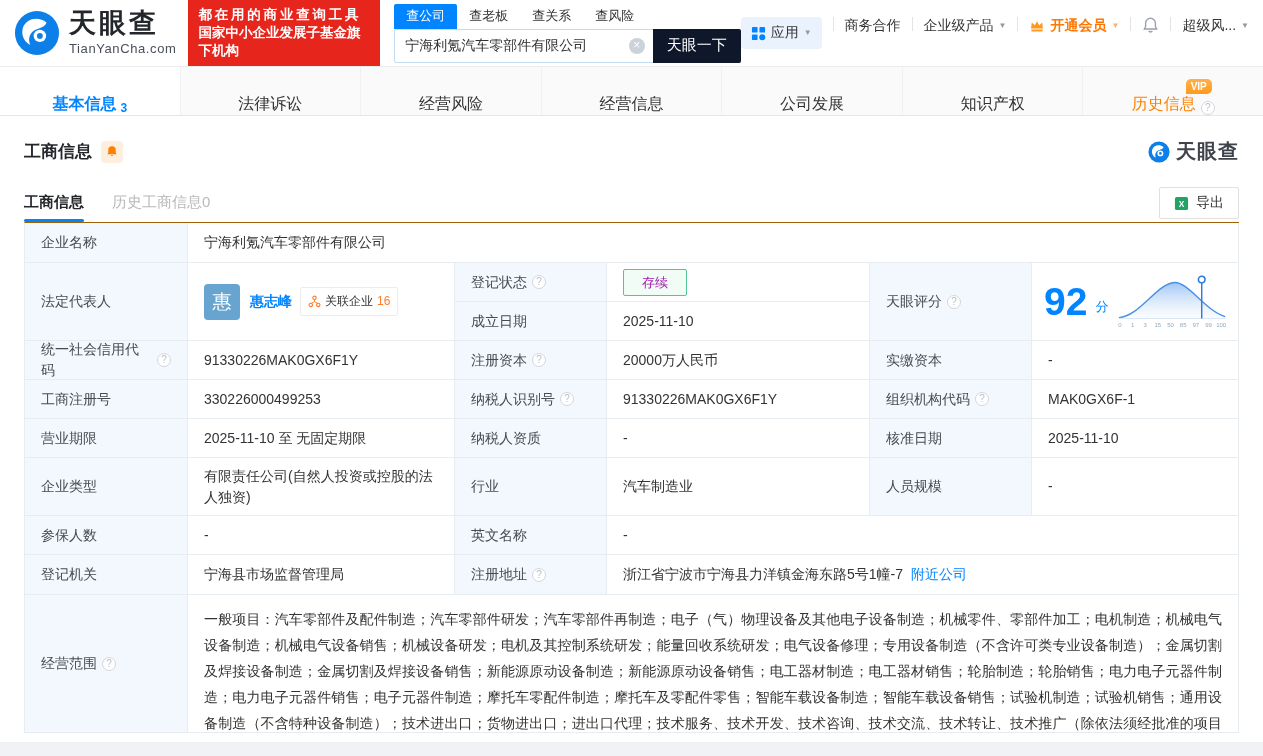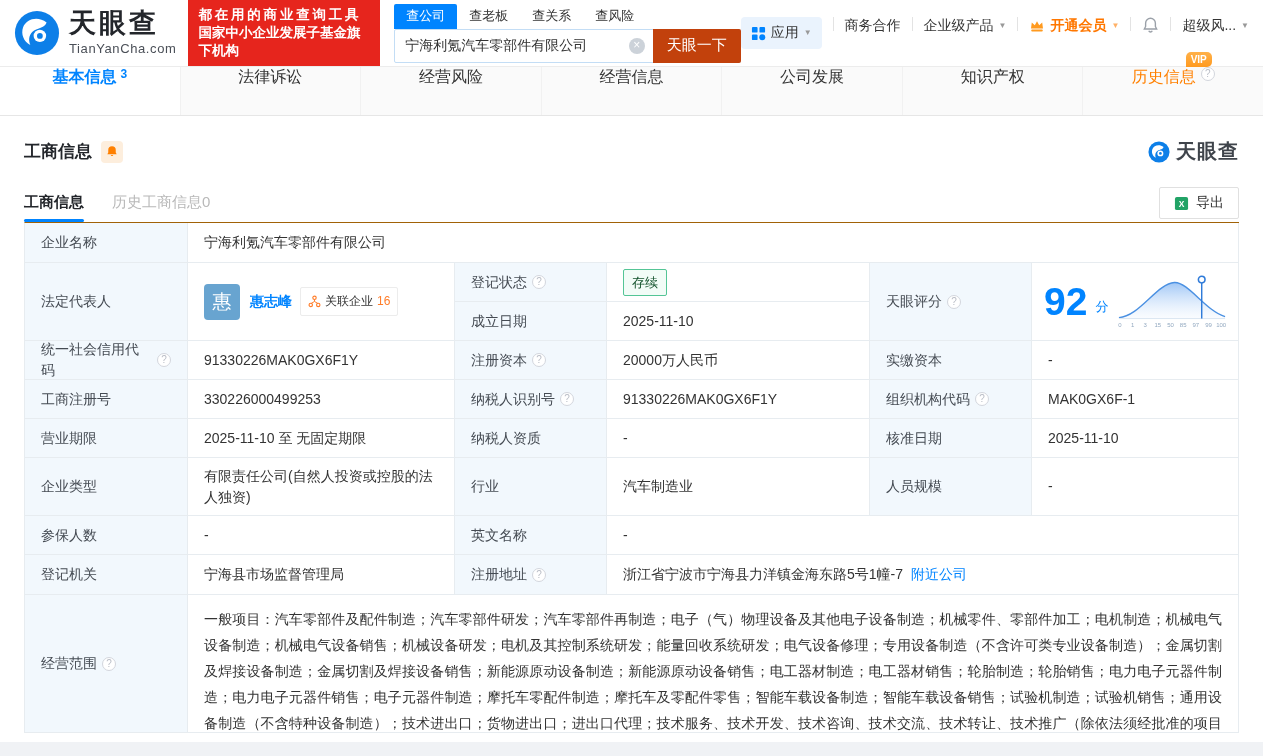--- a/index.html
+++ b/index.html
@@ -15,30 +15,30 @@
 .slogan{background:#e6251d;color:#fff;padding:6px 10px;margin-left:12px;font-weight:bold;line-height:1.35}
 .sl1{font-size:13.5px;letter-spacing:2.8px}
 .sl2{font-size:13.5px;letter-spacing:0}
 .searchwrap{margin-left:14px;width:408px}
 .stabs{display:flex;font-size:13px;align-items:flex-end}
 .stab{padding:3px 12px 4px;cursor:pointer;color:#333}
 .stab.active{background:#0084ff;color:#fff;border-radius:2px 2px 0 0}
 .sbox{display:flex;height:34px;border:1px solid #c3ddf5;border-radius:2px;align-items:center;background:#fff}
 .sinput{flex:1;border:none;outline:none;padding:0 10px;font-size:14px;color:#333;min-width:0;background:transparent}
 .sclear{width:16px;height:16px;background:#ccd2d9;color:#fff;border-radius:50%;font-size:12px;line-height:15px;text-align:center;margin:0 8px;cursor:pointer;flex:none}
-.sbtn{width:88px;height:34px;margin:-1px -1px -1px 0;background:#c2410c;color:#fff;border:none;font-size:15px;cursor:pointer;border-radius:0 2px 2px 0;flex:none}
+.sbtn{width:88px;height:34px;margin:-1px -1px -1px 0;background:#0f172a;color:#fff;border:none;font-size:15px;cursor:pointer;border-radius:0 2px 2px 0;flex:none}
 .topnav{margin-left:auto;display:flex;align-items:flex-start;gap:11px;font-size:14px;color:#333;white-space:nowrap}
 .nav-item{display:flex;align-items:center;gap:5px;cursor:pointer}
 .nav-apps{background:#eaf3fd;border-radius:4px;padding:7px 10px}
 .sep{width:1px;height:14px;background:#e3e3e3}
 .vip-link{color:#ff7700;font-weight:bold}
 .caret{font-size:8px;color:#999;line-height:1}
 
 .ptabs{display:flex;height:50px;background:#fafafa;border-top:1px solid #ececec;border-bottom:1px solid #e6e6e6}
-.ptab{flex:1;display:flex;align-items:flex-start;justify-content:center;font-size:16px;color:#333;cursor:pointer;border-right:1px solid #f1f1f1;position:relative}
+.ptab{flex:1;display:flex;align-items:flex-end;justify-content:center;font-size:16px;color:#333;cursor:pointer;border-right:1px solid #f1f1f1;position:relative}
 .ptab:last-child{border-right:none}
 .ptab.active{background:#fff;color:#0084ff;font-weight:bold}
 .pcount{font-size:12px;margin-left:4px;color:#0084ff}
 .orange{color:#ff8000}
 .rel{position:relative}
 .viptag{position:absolute;top:-15px;right:-16px;background:linear-gradient(#ffb14a,#ff9a1f);color:#fff;font-size:10px;font-weight:bold;padding:1px 5px;border-radius:5px 5px 5px 0;line-height:1.3}
 .q{width:14px;height:14px;border:1px solid #d3d6dd;border-radius:50%;color:#b9bdc6;font-size:10px;line-height:12px;text-align:center;display:inline-block;flex:none;cursor:pointer;background:#fff}
 
 .main{padding:0 24px}
 .sechead{display:flex;align-items:center;margin-top:22px}
@@ -55,21 +55,21 @@
 
 .tbl{margin-top:0;display:grid;grid-template-columns:163px 267px 152px 263px 162px 1fr;grid-template-rows:40px 39px 39px 39px 39px 39px 58px 39px 40px 138px;border-top:1px solid #a16207;border-left:1px solid #e7ecf0;font-size:14px}
 .c{border-right:1px solid #e7ecf0;border-bottom:1px solid #e7ecf0;display:flex;align-items:center;padding:0 16px;min-width:0;line-height:21px}
 .l{background:#f2f8fd;color:#454b53;gap:5px}
 .v{background:#fff;color:#333;flex-wrap:wrap}
 .v.scope{display:block;padding:11px 16px;line-height:26px;text-align:justify}
 .avatar{width:36px;height:36px;border-radius:4px;background:#68a4d0;color:#fff;font-size:19px;display:flex;align-items:center;justify-content:center;flex:none;cursor:pointer}
 .repname{color:#0084ff;font-weight:bold;margin-left:10px;cursor:pointer}
 .relbadge{margin-left:8px;display:flex;align-items:center;gap:4px;border:1px solid #ececec;border-radius:2px;padding:3px 7px;font-size:12px;color:#333;cursor:pointer;background:#fff}
 .relcount{color:#ff7d2a}
-.statusbadge{border:1px solid #54c596;color:#14532d;background:#f2fcf7;padding:2px 8px;border-radius:2px;font-size:13px}
+.statusbadge{border:1px solid #54c596;color:#a21caf;background:#f2fcf7;padding:2px 18px;border-radius:2px;font-size:13px}
 .scorecell{gap:8px;flex-wrap:nowrap;padding:0 6px 0 12px}
 .score-num{font-size:39px;font-weight:bold;color:#0084ff;line-height:1}
 .score-unit{font-size:13px;color:#0084ff;align-self:center;margin-top:10px}
 .lnk{color:#0084ff;margin-left:8px;cursor:pointer;text-decoration:none}
 .footer-strip{height:14px;background:#f0f2f5}
 </style>
 </head>
 <body>
 
 <div class="page">

